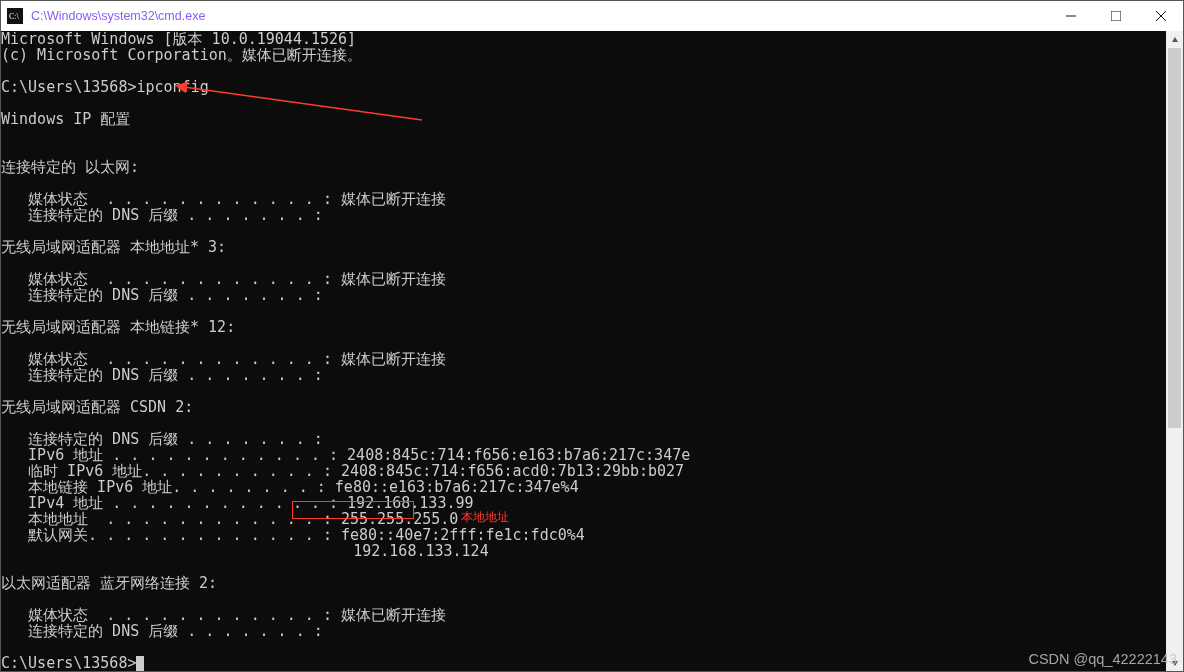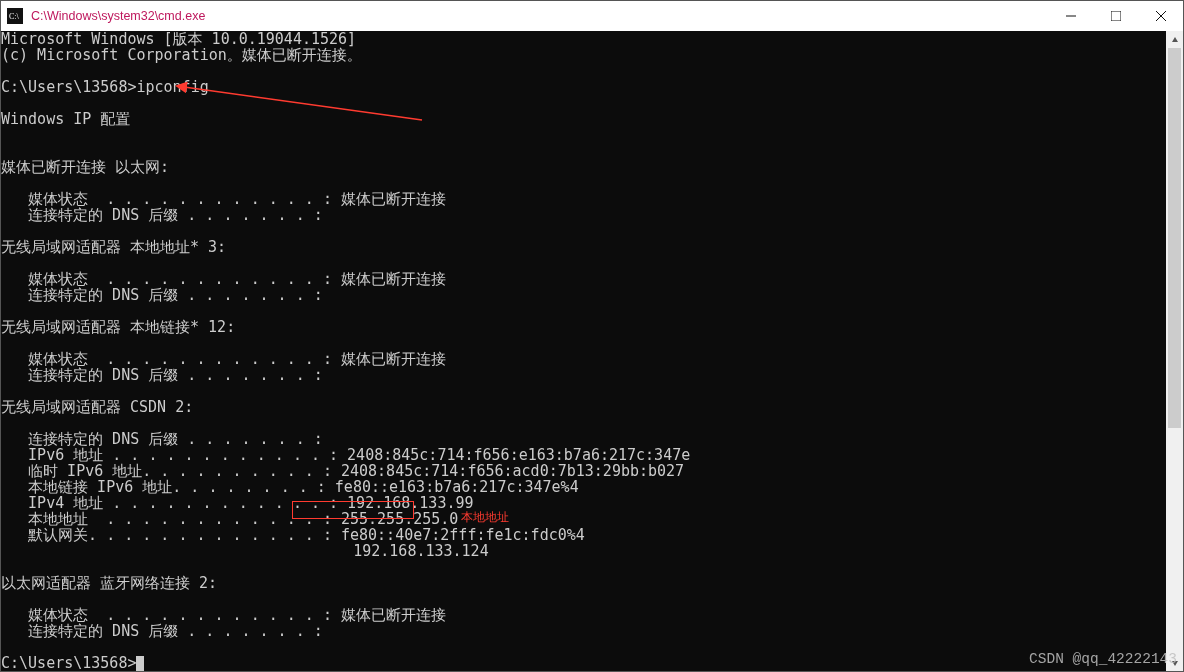--- a/index.html
+++ b/index.html
@@ -1,36 +1,36 @@
 <!DOCTYPE html>
 <html><head>
 <meta charset="utf-8">
 <style>
   * { box-sizing: border-box; margin: 0; padding: 0; }
   html, body { width: 1184px; height: 672px; overflow: hidden; font-family: "Segoe UI", Tahoma, sans-serif; background: #333; }
   .window { position: relative; width: 1184px; height: 672px; background: #fff; display: flex; flex-direction: column; border: 1px solid #555; }
   .titlebar { height: 30px; background: #fff; display: flex; align-items: center; }
   .titlebar .icon { width: 16px; height: 16px; margin: 0 6px; display: inline-flex; align-items: center; justify-content: center; }
   .titlebar .icon svg { width: 16px; height: 16px; }
-  .titlebar .title { font-size: 12.5px; color: #be185d; flex: 1; padding-left: 2px; }
+  .titlebar .title { font-size: 12.5px; color: #8b5cf6; flex: 1; padding-left: 2px; }
   .winbtns { display: flex; height: 100%; }
   .winbtn { width: 45px; height: 30px; display: flex; align-items: center; justify-content: center; }
   .winbtn svg { width: 10px; height: 10px; stroke: #111; stroke-width: 1; fill: none; }
   .console-wrap { flex: 1; background: #000; position: relative; display: flex; }
   .console { flex: 1; background: #0c0c0c; color: #cccccc; font-family: "NSimSun", "SimSun", "Consolas", monospace; font-size: 15px; line-height: 16px; white-space: pre; padding: 0; overflow: hidden; letter-spacing: 0; }
   .scrollbar { width: 17px; background: #f0f0f0; display: flex; flex-direction: column; align-items: center; }
   .scrollbar .arrow { width: 17px; height: 17px; display: flex; align-items: center; justify-content: center; }
   .scrollbar .arrow svg { width: 8px; height: 8px; fill: #555; }
   .scrollbar .track { flex: 1; background: #f0f0f0; width: 100%; position: relative; }
   .scrollbar .thumb { position: absolute; top: 0; left: 2px; right: 2px; height: 380px; background: #cccccc; }
   .overlay { position: absolute; pointer-events: none; }
   .arrow-annot { position: absolute; }
   .redbox { position: absolute; border: 1.5px solid #ff3b30; }
   .redlabel { position: absolute; color: #ff3b30; font-family: Liberation Mono, monospace; font-size: 12px; margin-top: 8px; }
-  .watermark { position: absolute; bottom: 4px; right: 6px; color: #bfbfbf; font-size: 14.5px; font-family: Liberation Mono, monospace; opacity: 0.85; }
+  .watermark { position: absolute; bottom: 4px; right: 6px; color: #bfbfbf; font-size: 14.5px; font-family: Liberation Sans, sans-serif; opacity: 0.85; }
   .cursor { display: inline-block; width: 8px; height: 15px; background: #cccccc; vertical-align: bottom; animation: blink 1s step-end infinite; }
   @keyframes blink { 50% { opacity: 0; } }
 </style>
 </head>
 <body>
 
 <div class="window">
   <div class="titlebar">
     <span class="icon">
       <svg viewBox="0 0 16 16">
@@ -61,21 +61,21 @@
 
   <div class="console-wrap">
     <div class="console"><span>Microsoft Windows [版本 10.0.19044.1526]</span>
 <span>(c) Microsoft Corporation。媒体已断开连接。</span>
 <span></span>
 <span>C:\Users\13568&gt;ipconfig</span>
 <span></span>
 <span>Windows IP 配置</span>
 <span></span>
 <span></span>
-<span>媒体已断开连接 以太网:</span>
+<span>连接特定的 以太网:</span>
 <span></span>
 <span>   媒体状态  . . . . . . . . . . . . : 媒体已断开连接</span>
 <span>   连接特定的 DNS 后缀 . . . . . . . :</span>
 <span></span>
 <span>无线局域网适配器 本地地址* 3:</span>
 <span></span>
 <span>   媒体状态  . . . . . . . . . . . . : 媒体已断开连接</span>
 <span>   连接特定的 DNS 后缀 . . . . . . . :</span>
 <span></span>
 <span>无线局域网适配器 本地链接* 12:</span>

